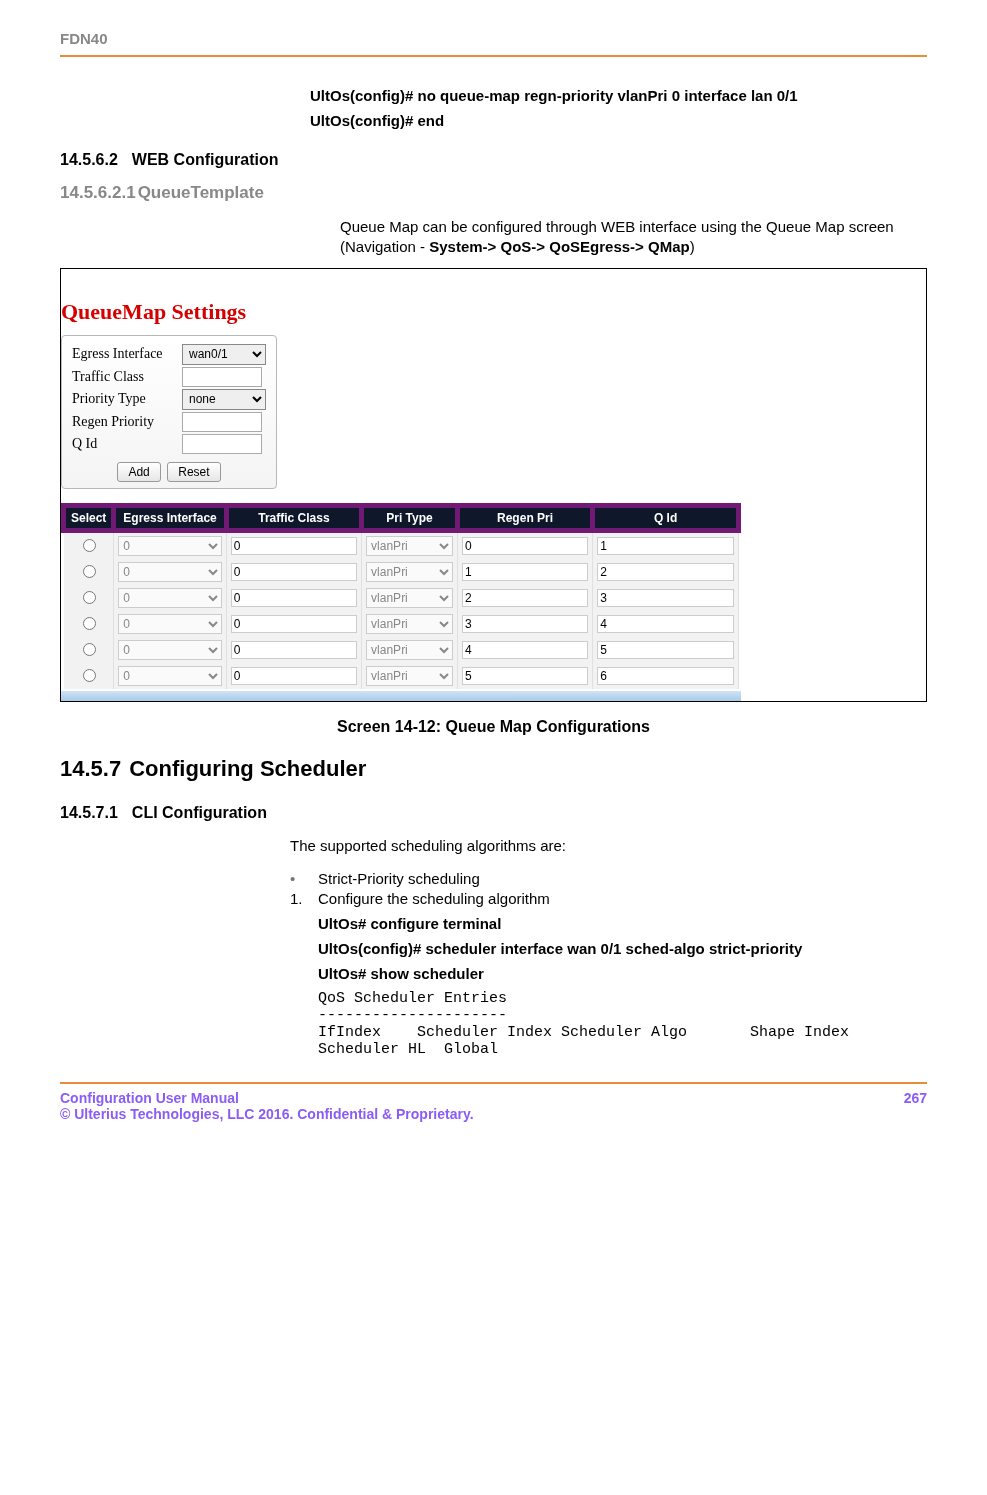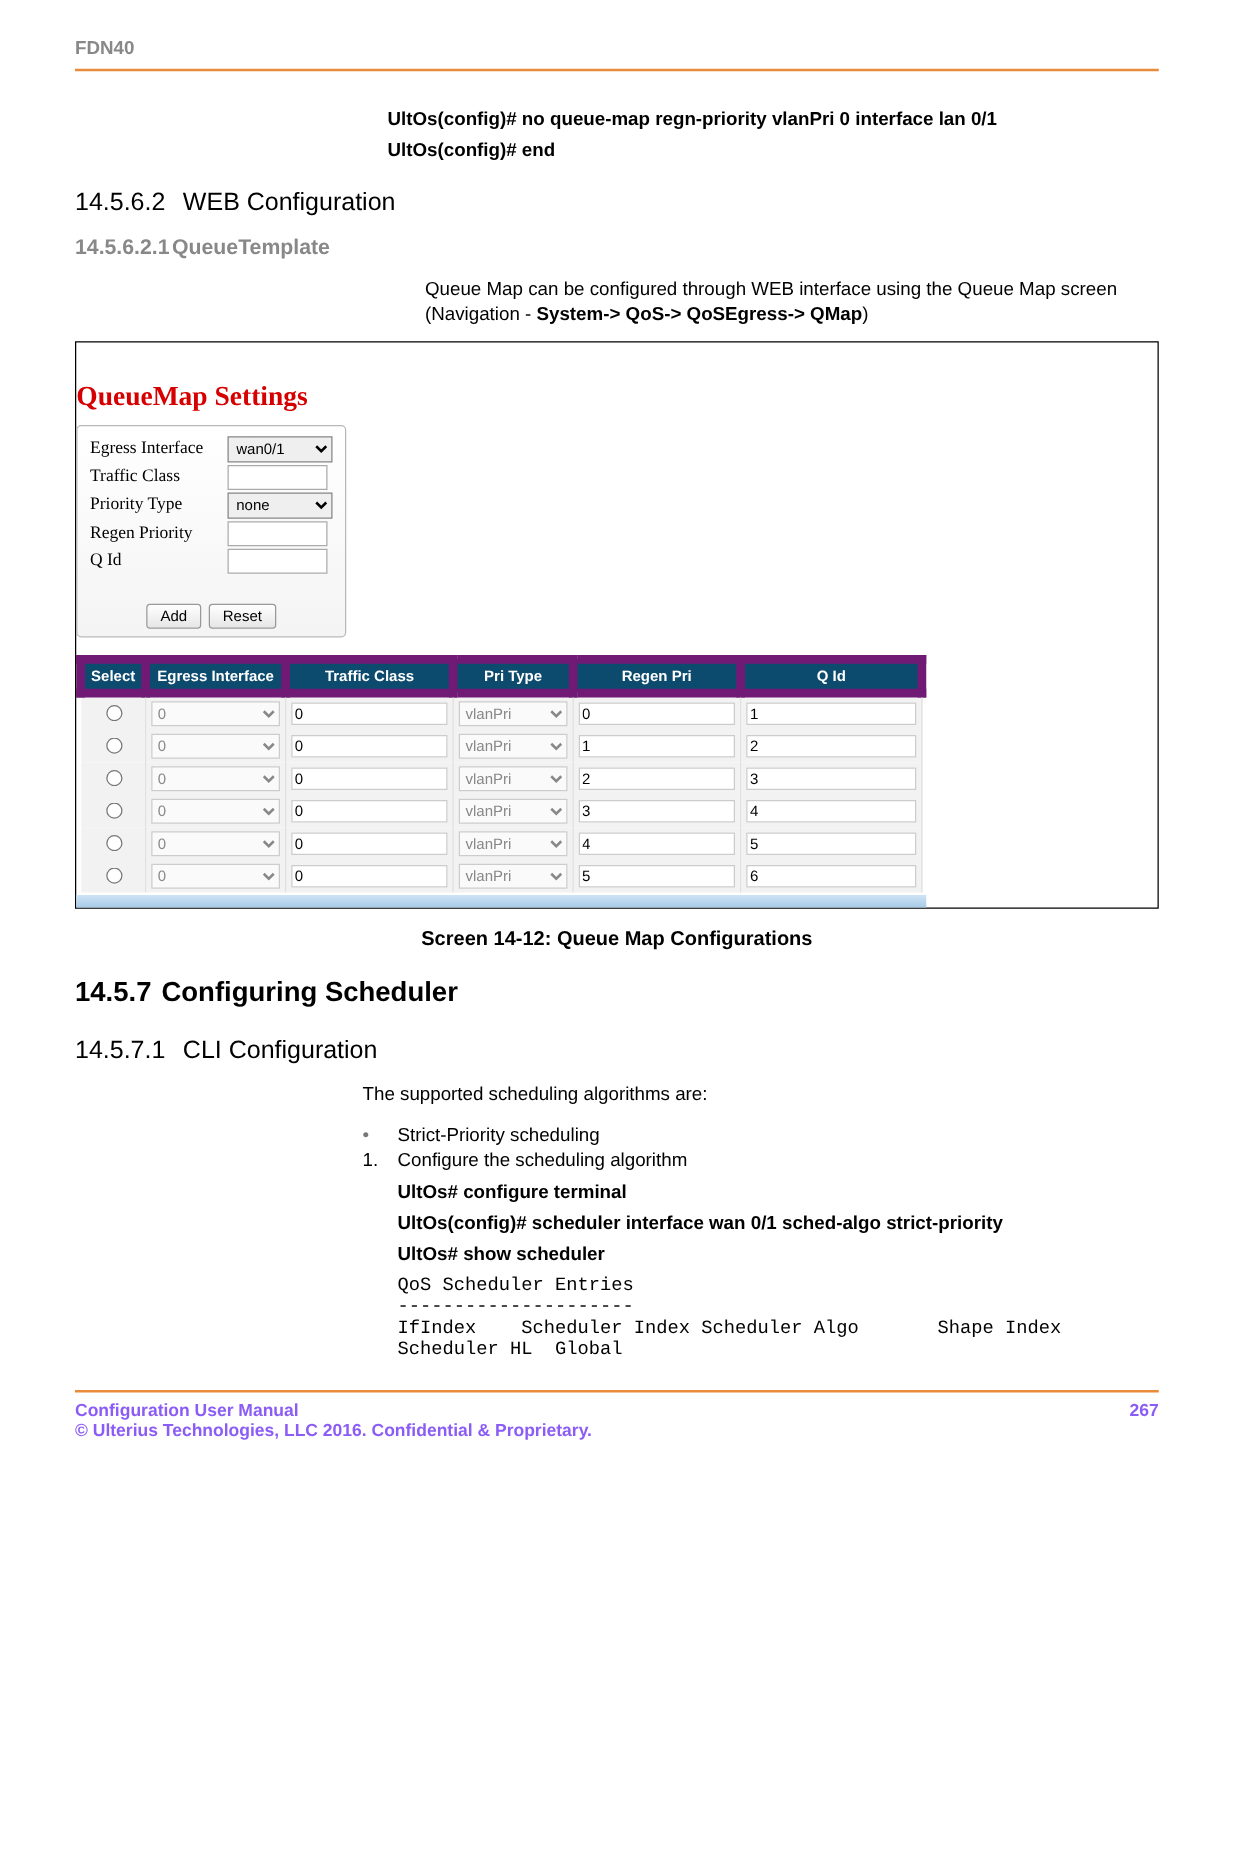--- a/index.html
+++ b/index.html
@@ -30,22 +30,22 @@
   .body-indent {
     margin-left: 250px;
   }
   .bold { font-weight: bold; }
   .cmd {
     font-weight: bold;
     font-size: 15px;
     margin: 8px 0;
   }
   .h3 {
-    font-size: 20px;
-    font-weight: normal;
+    font-size: 16px;
+    font-weight: bold;
     margin: 22px 0 14px 0;
   }
   .h3 .num { margin-right: 14px; }
   .h4 {
     font-size: 17px;
     font-weight: bold;
     color: #888;
     margin: 14px 0;
   }
   .h4 .num { margin-right: 2px; }
@@ -109,43 +109,43 @@
   .form-select {
     width: 84px;
     height: 21px;
     border: 1px solid #888;
     background: #efefef;
     font-size: 12px;
     padding: 0 2px;
   }
   .btn-row {
     text-align: center;
-    margin-top: 24px;
+    margin-top: 8px;
   }
   .small-btn {
     background: linear-gradient(#fff,#e6e6e6);
     border: 1px solid #999;
     border-radius: 3px;
     font-size: 12px;
     padding: 2px 10px;
     margin: 0 1px;
     cursor: pointer;
   }
   .data-table {
     width: 680px;
     border-collapse: collapse;
     font-size: 12px;
   }
   .data-table th {
-    background: #0c4a6e;
+    background: #0f172a;
     color: #fff;
     font-weight: bold;
     font-size: 12px;
     padding: 3px 4px;
-    border: 7px solid #701a75;
+    border: 5px solid #701a75;
     text-align: center;
   }
   .data-table td {
     background: #f2f2f2;
     padding: 3px 4px;
     border-right: 1px solid #e0e0e0;
     height: 24px;
   }
   .cell-input {
     width: 100%;

